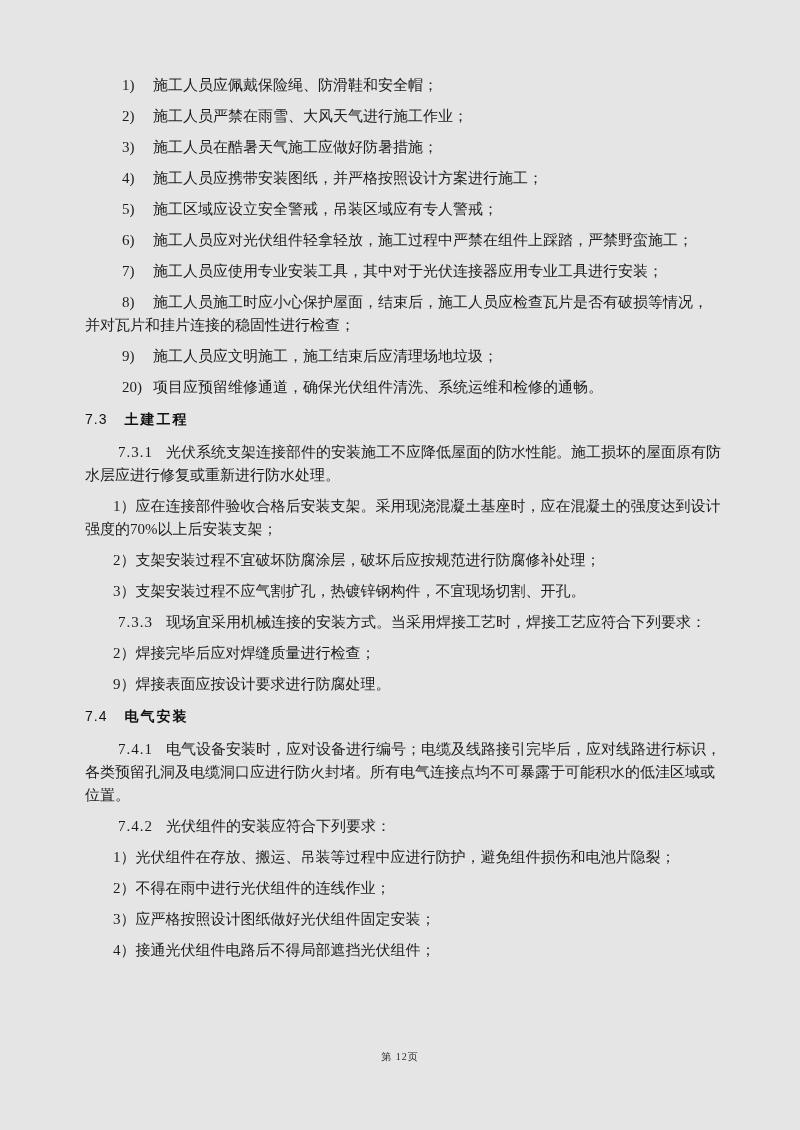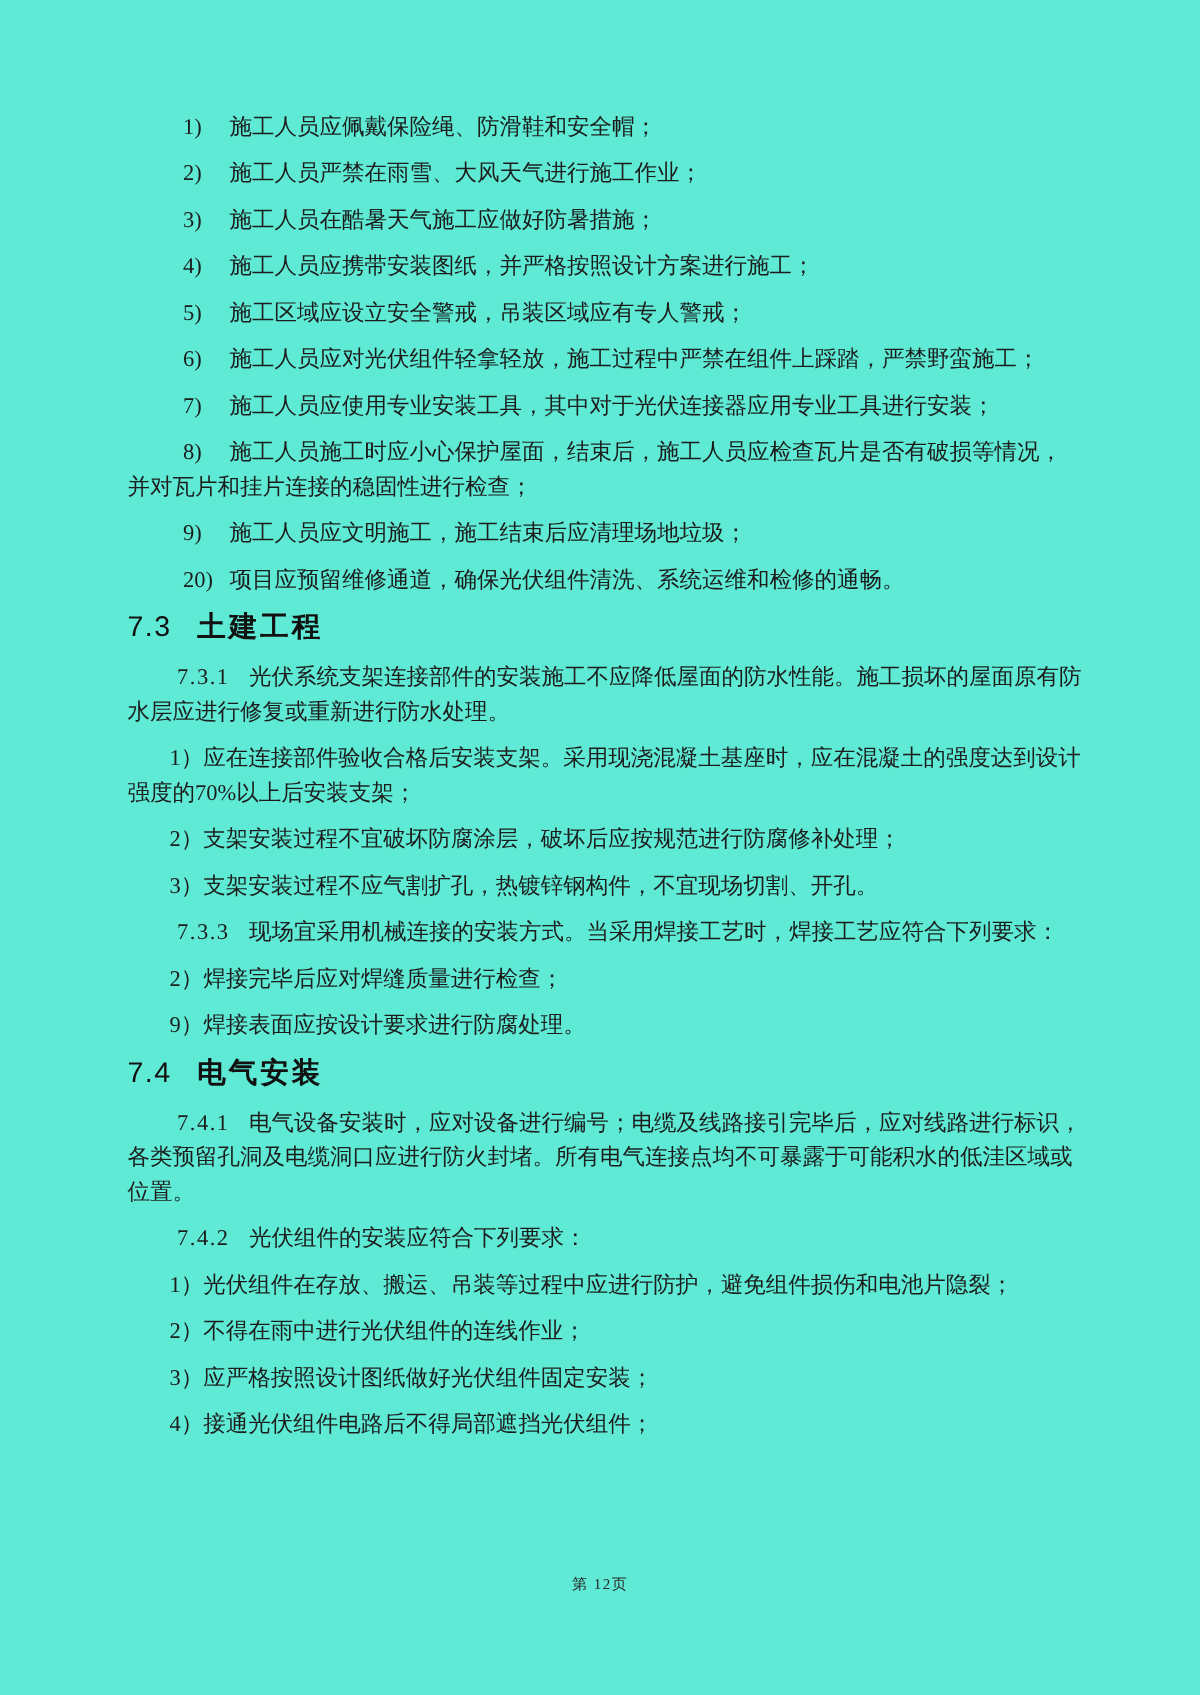--- a/index.html
+++ b/index.html
@@ -5,21 +5,21 @@
   html, body {
     margin: 0;
     padding: 0;
     background: #ffffff;
   }
   .page {
     position: relative;
     width: 800px;
     height: 1130px;
     margin: 0 auto;
-    background: #5eead4;
+    background: #e5e5e5;
     box-sizing: border-box;
     padding: 74px 78px 0 85px;
     font-family: "Liberation Serif", "DejaVu Serif", serif;
     font-size: 15px;
     line-height: 23px;
     color: #1c1c1c;
   }
   p { margin: 0; }
 
   
@@ -31,21 +31,21 @@
     display: inline-block;
     width: 31px;
     text-indent: 0;
   }
 
   
   .sec-head {
     margin-top: 8px;
     margin-bottom: 10px;
     font-family: "Liberation Sans", "DejaVu Sans", sans-serif;
-    font-size: 19px;
+    font-size: 14px;
     line-height: 24px;
     color: #111111;
   }
   .sec-head .sec-num {
     font-weight: 400;
     letter-spacing: 1px;
     margin-right: 17px;
   }
   .sec-head .sec-title {
     font-weight: 700;

